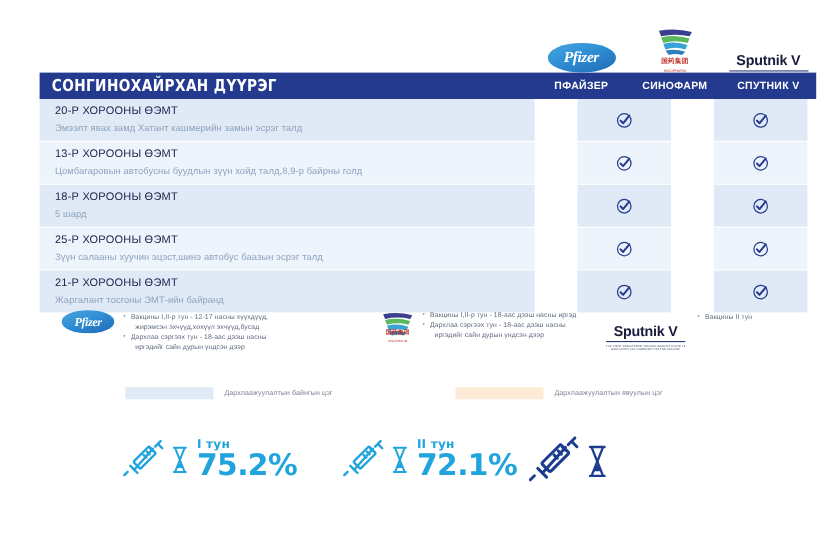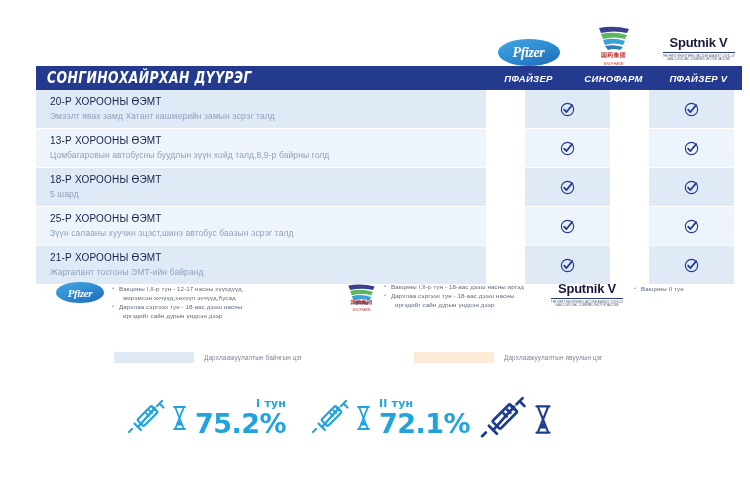--- a/index.html
+++ b/index.html
@@ -44,36 +44,36 @@
   .sino-en{
     position:absolute; left:0; bottom:0; width:44px; text-align:center;
     font-size:3.2px; color:#c2322a; letter-spacing:0.1px;
   }
   .sino-logo.small{ width:36px; height:32px; transform:scale(.88); transform-origin:center bottom;}
 
   
   .sputnik-logo{ width:78px; height:30px; position:relative; text-align:center; }
   .sputnik-logo .sp-name{
     font-size:13px; font-weight:bold; color:#1a1a3c; letter-spacing:-0.2px;
-    font-family:"Liberation Sans", sans-serif; line-height:14px;
+    font-family:"Liberation Sans", sans-serif; line-height:14px;margin-top:12px;
   }
   .sputnik-logo .sp-rule{
     width:72px; height:1px; background:#2a3a7a; margin:2px auto 2px;
   }
   .sputnik-logo .sp-sub{
     font-size:2.6px; color:#44506e; line-height:3.4px; letter-spacing:0.1px;
     padding:0 2px;
   }
 
   
   .table{
     position:absolute; left:36px; top:66px; width:706px;
   }
   .thead{
-    height:24px; background:#243a8f; display:flex; align-items:center;font-style:italic;
+    height:24px; background:#243a8f; display:flex; align-items:center;
   }
   .th-district{
     flex:0 0 450px; padding-left:12px;
     color:#ffffff; font-size:15px; font-weight:bold;
     letter-spacing:0.4px;
     font-family:"DejaVu Sans", sans-serif;
     font-stretch:condensed;
     transform:scaleX(0.92); transform-origin:left center;
   }
   .th-vax{
@@ -127,21 +127,21 @@
   .key1{ left:78px; top:0; }
   .key2{ left:378px; top:0; }
   .key-swatch{ width:80px; height:11px; }
   .key-swatch.blue{ background:#dfeaf6; }
   .key-swatch.peach{ background:#fdebd8; }
   .key-label{ font-size:6.4px; color:#7d8696; letter-spacing:0.1px; white-space:nowrap; }
 
   
   .stats{ position:absolute; left:36px; top:392px; width:700px; height:72px; }
   .stat{ position:absolute; display:flex; align-items:center; gap:4px; }
-  .stat1{ left:88px; top:4px;text-align:right; }
+  .stat1{ left:72px; top:4px; }
   .stat2{ left:272px; top:4px;justify-content:space-between; }
   .stat3{ left:440px; top:0px; }
   .syringe{ width:44px; height:44px; }
   .syringe.big{ width:54px; height:54px; }
   .hourglass{ width:15px; height:26px; }
   .hourglass.big{ width:18px; height:31px; }
   .stat-text{ display:flex; flex-direction:column; justify-content:center; margin-left:4px; }
   .stat-dose{
     font-size:11px; font-weight:bold; letter-spacing:0.2px; line-height:12px;
     font-family:"DejaVu Sans", sans-serif;
@@ -187,21 +187,21 @@
         <div class="sp-sub">THE FIRST REGISTERED VACCINE AGAINST COVID-19 GAM-COVID-VAC COMBINED VECTOR VACCINE</div>
       </div>
     </div>
   </div>
 
   <div class="table">
     <div class="thead">
       <div class="th-district">СОНГИНОХАЙРХАН ДҮҮРЭГ</div>
       <div class="th-vax">ПФАЙЗЕР</div>
       <div class="th-vax">СИНОФАРМ</div>
-      <div class="th-vax">ПФАЙЗЕР V</div>
+      <div class="th-vax">СПУТНИК V</div>
     </div>
     <div id="tbody">
         <div class="row alt">
           <div class="cell-name">
             <div class="title">20-Р ХОРООНЫ ӨЭМТ</div>
             <div class="sub">Эмээлт явах замд Хатант кашмерийн замын эсрэг талд</div>
           </div>
           <div class="cell-mark">
             <svg class="check" viewBox="0 0 20 20">
               <circle cx="10" cy="10" r="8.2" fill="none" stroke="#243a8f" stroke-width="1.5"></circle>

